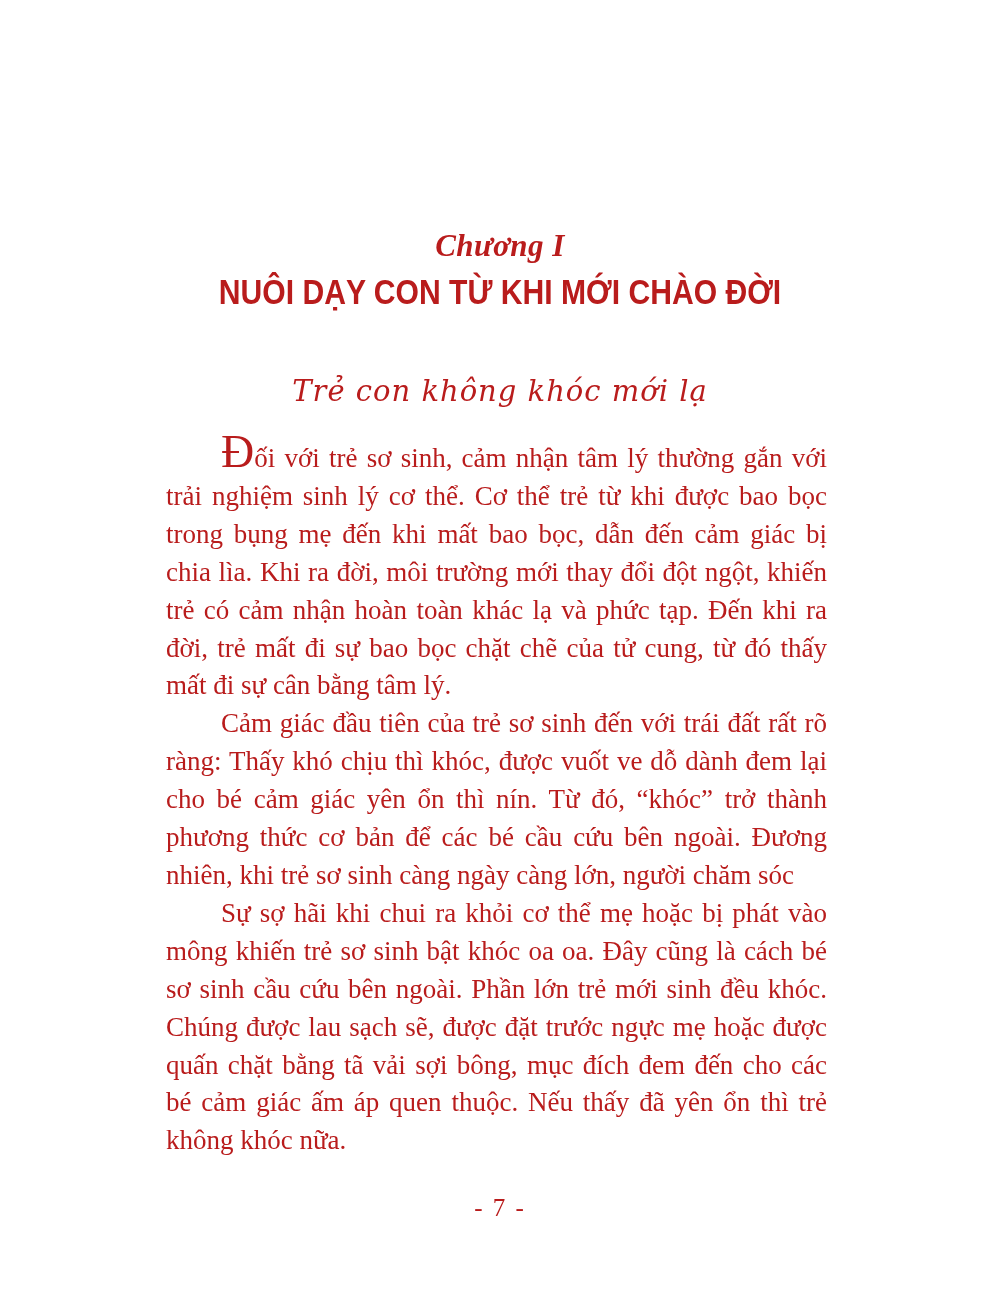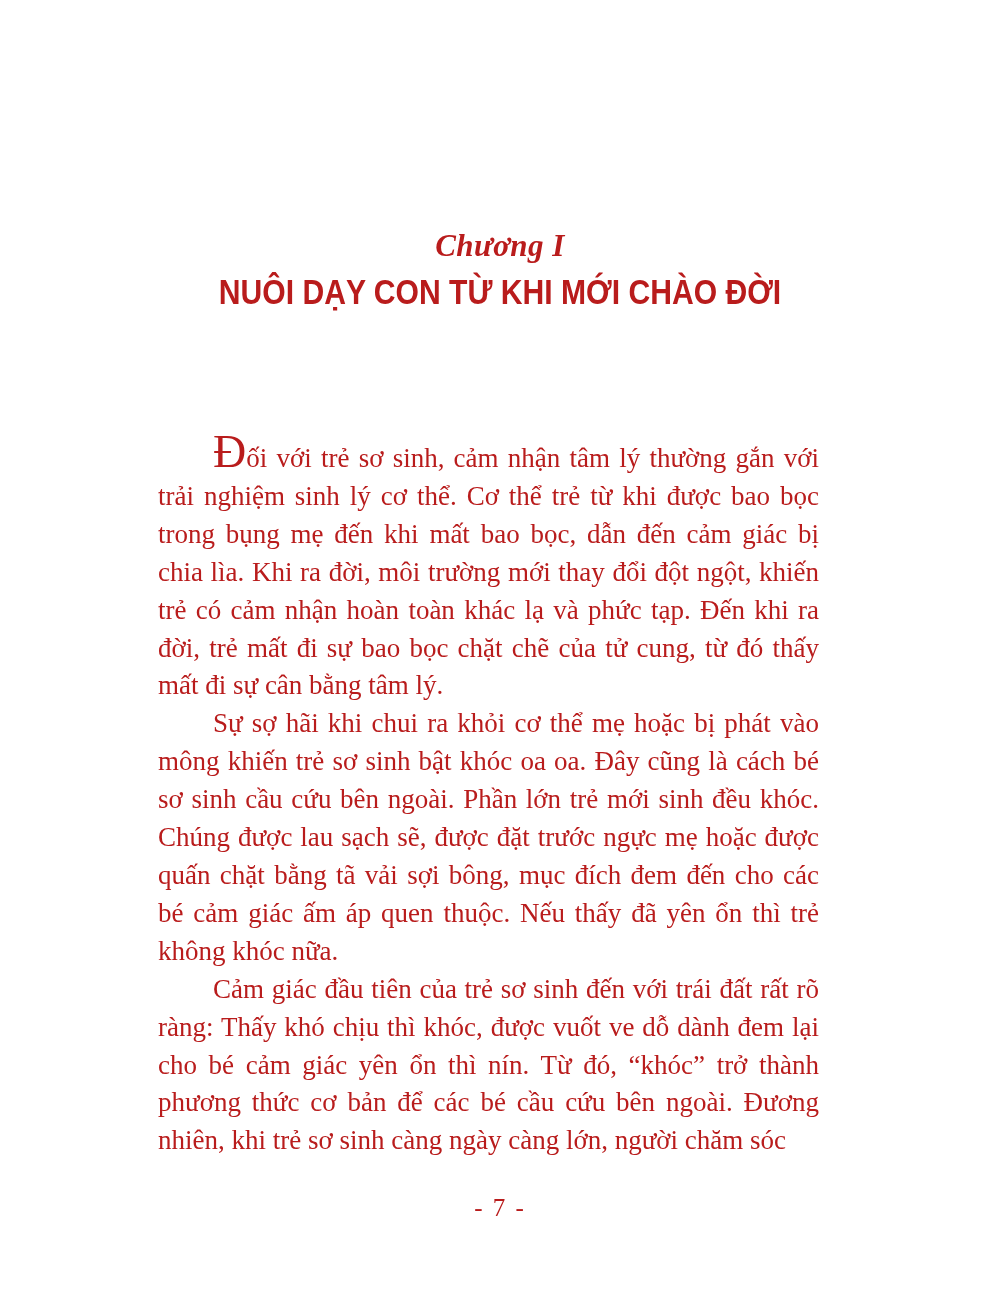--- a/index.html
+++ b/index.html
@@ -47,21 +47,21 @@
     width: 100%;
     text-align: center;
     font-family: "DejaVu Serif", serif;
     font-size: 29px;
     font-style: italic;
     letter-spacing: 1px;
   }
   .body-text {
     position: absolute;
     top: 433px;
-    left: 158px;
+    left: 166px;
     width: 661px;
     font-size: 27px;
     line-height: 37.9px;
     text-align: justify;
     text-justify: inter-word;
   }
   .body-text p {
     text-indent: 55px;
   }
   .initial-cap {
@@ -81,22 +81,23 @@
 </style>
 </head>
 <body>
 
 <div class="page" style="background: rgb(255, 255, 255); color: #b91c1c;">
 
   <div class="chapter-label">Chương I</div>
 
   <div class="chapter-title">NUÔI DẠY CON TỪ KHI MỚI CHÀO ĐỜI</div>
 
+  <div class="section-subtitle">Trẻ con không khóc mới lạ</div>
 
   <div class="body-text">
     <p><span class="initial-cap">Đ</span><span>ối với trẻ sơ sinh, cảm nhận tâm lý thường gắn với trải nghiệm sinh lý cơ thể. Cơ thể trẻ từ khi được bao bọc trong bụng mẹ đến khi mất bao bọc, dẫn đến cảm giác bị chia lìa. Khi ra đời, môi trường mới thay đổi đột ngột, khiến trẻ có cảm nhận hoàn toàn khác lạ và phức tạp. Đến khi ra đời, trẻ mất đi sự bao bọc chặt chẽ của tử cung, từ đó thấy mất đi sự cân bằng tâm lý.</span></p>
+    <p>Cảm giác đầu tiên của trẻ sơ sinh đến với trái đất rất rõ ràng: Thấy khó chịu thì khóc, được vuốt ve dỗ dành đem lại cho bé cảm giác yên ổn thì nín. Từ đó, “khóc” trở thành phương thức cơ bản để các bé cầu cứu bên ngoài. Đương nhiên, khi trẻ sơ sinh càng ngày càng lớn, người chăm sóc</p>
     <p>Sự sợ hãi khi chui ra khỏi cơ thể mẹ hoặc bị phát vào mông khiến trẻ sơ sinh bật khóc oa oa. Đây cũng là cách bé sơ sinh cầu cứu bên ngoài. Phần lớn trẻ mới sinh đều khóc. Chúng được lau sạch sẽ, được đặt trước ngực mẹ hoặc được quấn chặt bằng tã vải sợi bông, mục đích đem đến cho các bé cảm giác ấm áp quen thuộc. Nếu thấy đã yên ổn thì trẻ không khóc nữa.</p>
-    <p>Cảm giác đầu tiên của trẻ sơ sinh đến với trái đất rất rõ ràng: Thấy khó chịu thì khóc, được vuốt ve dỗ dành đem lại cho bé cảm giác yên ổn thì nín. Từ đó, “khóc” trở thành phương thức cơ bản để các bé cầu cứu bên ngoài. Đương nhiên, khi trẻ sơ sinh càng ngày càng lớn, người chăm sóc</p>
   </div>
 
   <div class="page-number">- 7 -</div>
 
 </div>
 
 </body></html>

